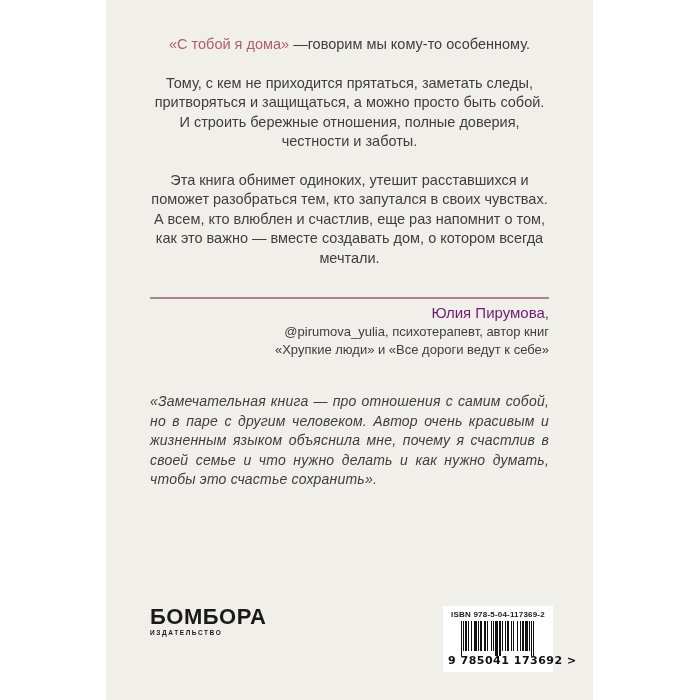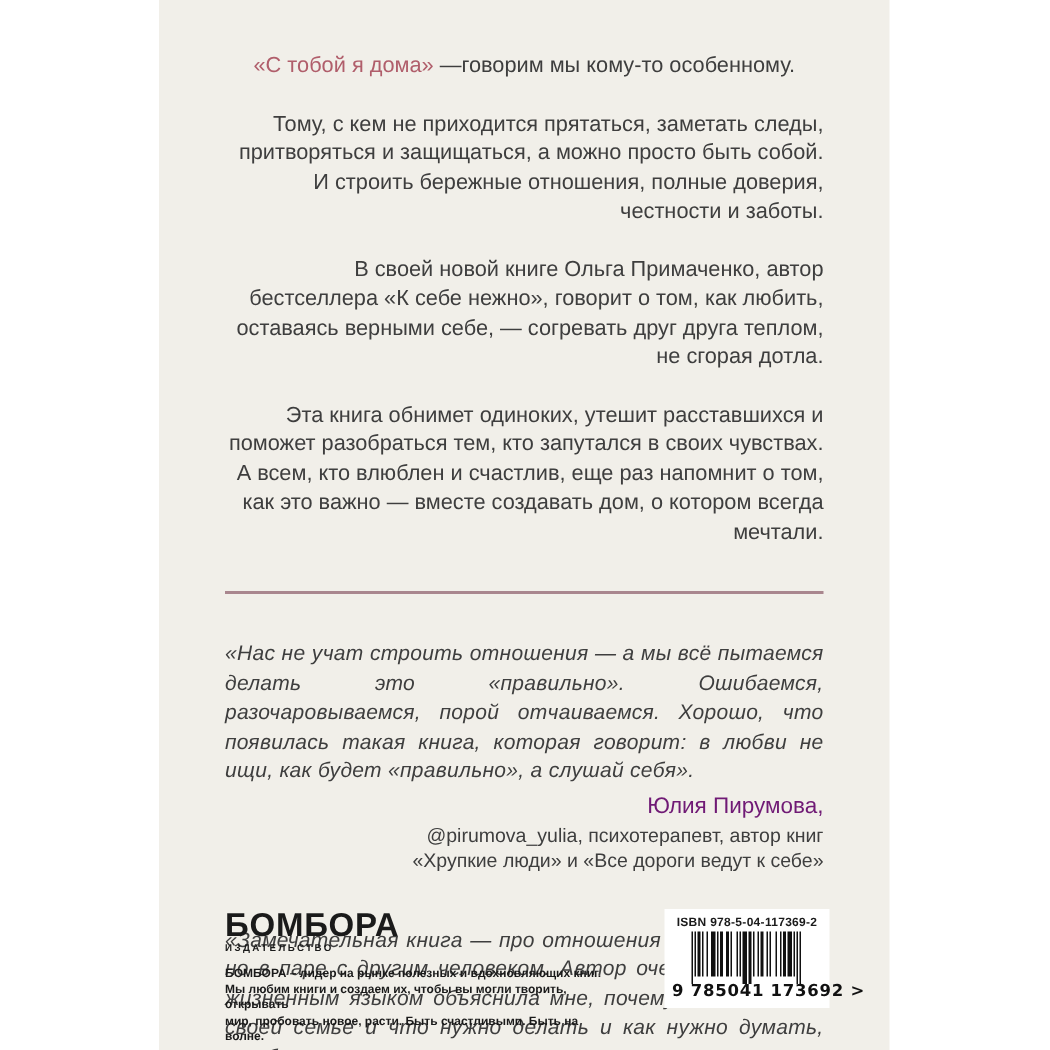--- a/index.html
+++ b/index.html
@@ -22,21 +22,21 @@
   }
   .headline {
     margin-top: 35px;
     text-align: center;
     font-size: 14.5px;
     line-height: 19.5px;
   }
   .headline .accent { color: #b05e6b; }
   .intro-para {
     margin: 19px auto 0;
-    text-align: right;
+    text-align: center;
     font-size: 14.5px;
     line-height: 19.5px;
     max-width: 399px;
   }
   .divider {
     margin: 29px 0 0;
     height: 2px;
     background: #a9868e;
     border: none;
   }
@@ -128,44 +128,39 @@
 </head>
 <body>
 
 <div class="cover">
 
   <div class="headline">
     <span class="accent">«С тобой я дома»</span><span> —говорим мы кому-то особенному.</span>
   </div>
 
   <p class="intro-para">Тому, с кем не приходится прятаться, заметать следы, притворяться и защищаться, а можно просто быть собой. И строить бережные отношения, полные доверия, честности и заботы.</p>
-  <p class="intro-para">В своей новой книге Ольга Примаченко, автор бестселлера «К себе нежно», говорит о том, как любить, оставаясь верными себе, — согревать друг друга теплом, не сгорая дотла.</p>
   <p class="intro-para">Эта книга обнимет одиноких, утешит расставшихся и поможет разобраться тем, кто запутался в своих чувствах. А всем, кто влюблен и счастлив, еще раз напомнит о том, как это важно — вместе создавать дом, о котором всегда мечтали.</p>
 
   <hr class="divider">
 
   <div>
-    <p class="quote">«Нас не учат строить отношения — а мы всё пытаемся делать это «правильно». Ошибаемся, разочаровываемся, порой отчаиваемся. Хорошо, что появилась такая книга, которая говорит: в любви не ищи, как будет «правильно», а слушай себя».</p>
     <div class="attr-name">Юлия Пирумова,</div>
     <div class="attr-cred">@pirumova_yulia, психотерапевт, автор книг
 «Хрупкие люди» и «Все дороги ведут к себе»</div>
   </div>
 
   <div>
     <p class="quote quote2">«Замечательная книга — про отношения с самим собой, но в паре с другим человеком. Автор очень красивым и жизненным языком объяснила мне, почему я счастлив в своей семье и что нужно делать и как нужно думать, чтобы это счастье сохранить».</p>
 
   </div>
 
   <div class="footer">
     <div class="publisher">
       <div class="logo">БОМБОРА</div>
       <div class="logo-sub">ИЗДАТЕЛЬСТВО</div>
-      <div class="pub-desc">БОМБОРА – лидер на рынке полезных и вдохновляющих книг.
-Мы любим книги и создаем их, чтобы вы могли творить, открывать
-мир, пробовать новое, расти. Быть счастливыми. Быть на волне.</div>
 
     </div>
 
     <div class="barcode-box">
       <div class="isbn">ISBN 978-5-04-117369-2</div>
       <div class="barcode-bars">
           <span class="bar guard" style="width: 1px;"></span>
           <span style="width: 1px;"></span>
           <span class="bar" style="width: 1px;"></span>
           <span style="width: 1px;"></span>

